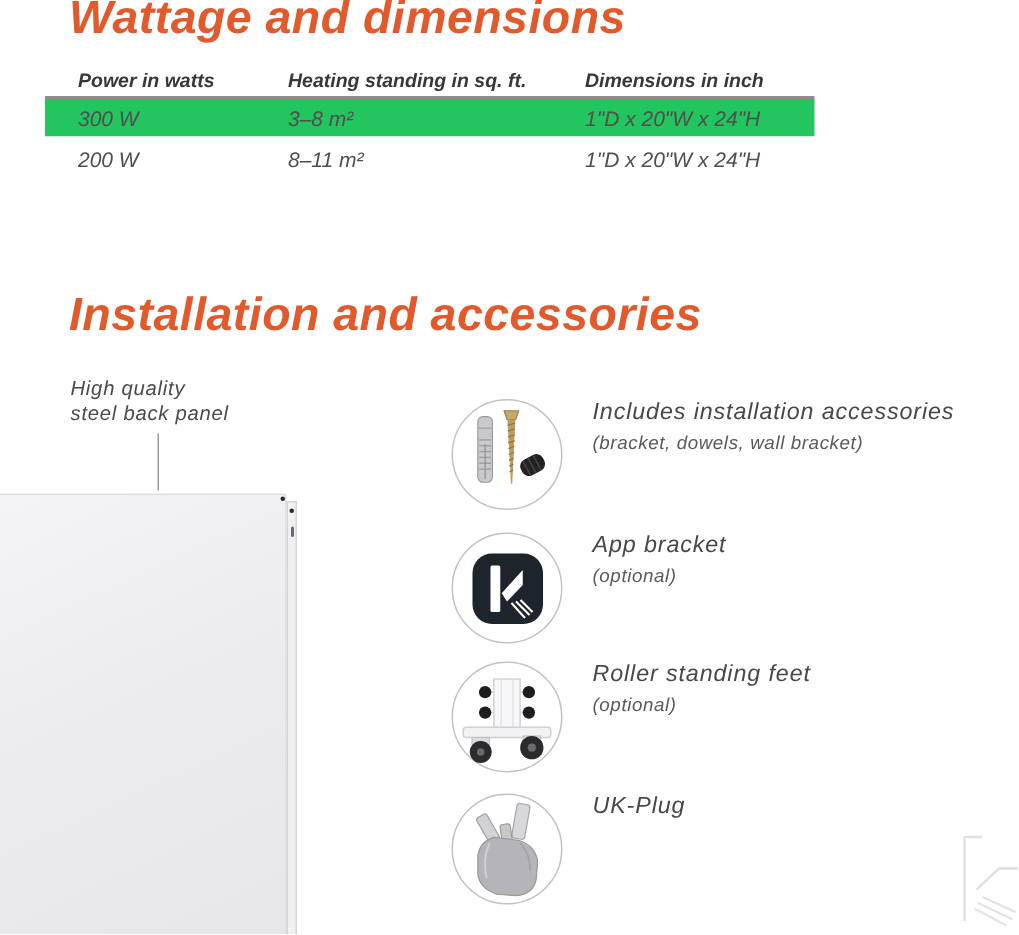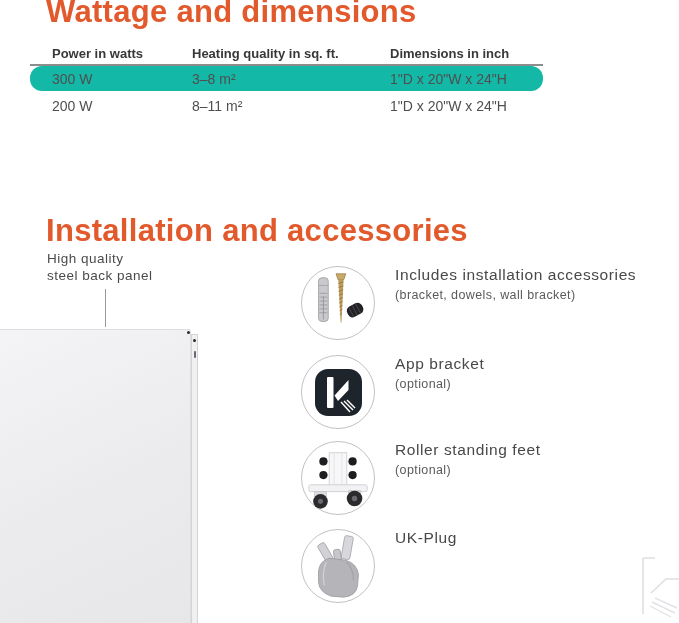--- a/index.html
+++ b/index.html
@@ -1,33 +1,33 @@
 <!DOCTYPE html>
 <html><head>
 <meta charset="utf-8">
 <style>
   html,body{margin:0;padding:0;background:#fff;}
   .canvas{
     position:relative;width:679px;height:623px;background:#ffffff;overflow:hidden;
-    font-family:"Liberation Sans",sans-serif;color:#4a4a4a;
+    font-family:"Liberation Sans",sans-serif;color:#4a4a4a;font-style:italic;
   }
   .section-title{
     position:absolute;left:46px;font-size:31px;font-weight:700;color:#e2592c;
     letter-spacing:0.3px;white-space:nowrap;line-height:36px;
   }
   .title-wattage{top:-6px;}
-  .title-install{top:213px;}
+  .title-install{top:192px;}
 
   
   .spec-table{position:absolute;left:30px;top:43px;width:513px;}
   .t-grid{display:grid;grid-template-columns:140px 198px 1fr;padding-left:22px;align-items:center;}
   .t-head{height:21px;font-size:13px;font-weight:700;color:#383838;}
   .t-underline{height:2px;background:#8d8d8d;}
   .t-row{font-size:14px;color:#4f4f4f;}
-  .t-row-odd{height:25px;background:#14b8a6;border-radius:12px;}
+  .t-row-odd{height:25px;background:#22c55e;}
   .t-row-even{height:30px;background:#ffffff;}
 
   
   .panel-label{position:absolute;left:47px;top:251px;font-size:13.5px;line-height:16.5px;
     color:#4a4a4a;letter-spacing:0.5px;}
   .leader-line{position:absolute;left:105px;top:289px;width:1px;height:38px;background:#9b9b9b;}
   .panel-face{position:absolute;left:-2px;top:329px;width:191px;height:296px;
     background:linear-gradient(155deg,#f4f4f6 0%,#ebebee 55%,#e7e7ea 100%);
     border:1px solid #dfdfe3;border-radius:2px;}
   .panel-edge{position:absolute;left:191px;top:334px;width:5px;height:291px;
@@ -55,21 +55,21 @@
 </head>
 <body>
 
 <div class="canvas">
 
   <div class="section-title title-wattage">Wattage and dimensions</div>
 
   <div class="spec-table">
     <div class="t-grid t-head">
       <span>Power in watts</span>
-      <span>Heating quality in sq. ft.</span>
+      <span>Heating standing in sq. ft.</span>
       <span>Dimensions in inch</span>
     </div>
     <div class="t-underline"></div>
     <div class="t-grid t-row t-row-odd">
       <span>300 W</span>
       <span>3–8 m²</span>
       <span>1"D x 20"W x 24"H</span>
     </div>
     <div class="t-grid t-row t-row-even">
       <span>200 W</span>

